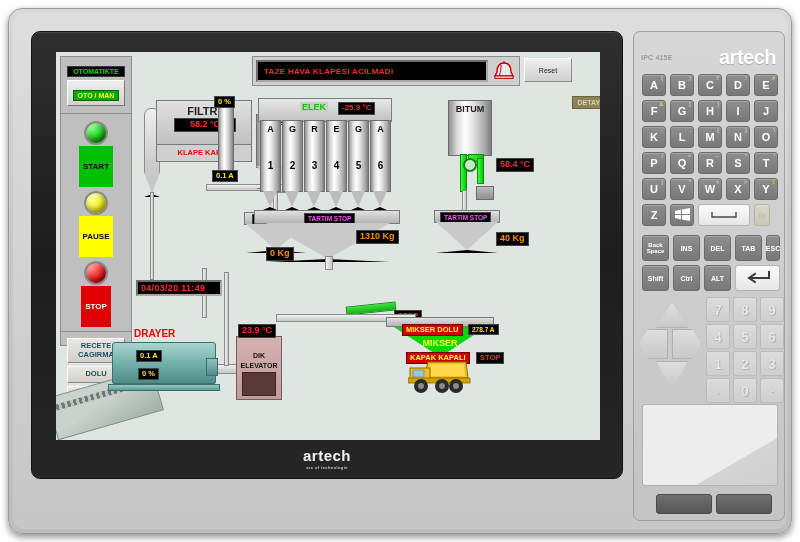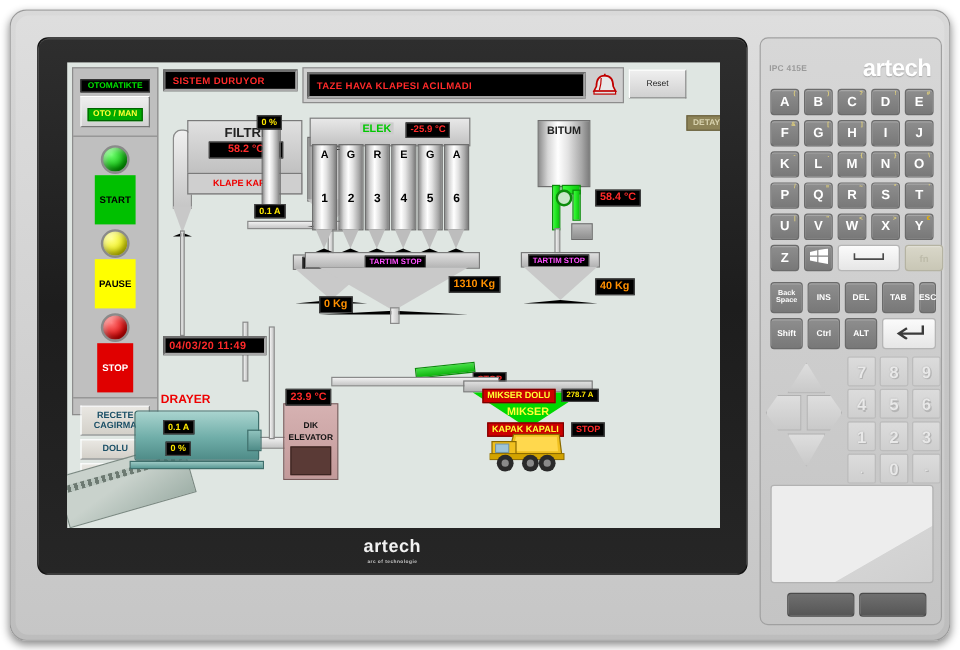--- a/index.html
+++ b/index.html
@@ -387,21 +387,20 @@
               <div class="ctrl-sect" style="border-bottom:none;">
                 <div class="menu-btn">
                   <div>RECETE</div>
                   <div>CAGIRMA</div>
                 </div>
                 <div class="menu-btn">DOLU</div>
                 <div class="menu-btn">AYARLAR</div>
               </div>
             </div>
 
-            <div class="lcd" id="status-sistem">SISTEM DURUYOR</div>
             <div class="alarm-frame"></div>
             <div class="lcd" id="alarm-bar">TAZE HAVA KLAPESI ACILMADI</div>
             <div class="bell">
               <svg width="24" height="22" viewBox="0 0 24 22">
                 <path d="M12 3 C7 3 5 7 5 12 L3 16 L21 16 L19 12 C19 7 17 3 12 3 Z" fill="#e8e8e8" stroke="#c00000" stroke-width="1.4"></path>
                 <path d="M12 1.5 L12 3.5" stroke="#c00000" stroke-width="1.4"></path>
                 <rect x="3" y="16" width="18" height="2.4" fill="#e2e2e2" stroke="#c00000" stroke-width="1"></rect>
                 <path d="M9 5 C9 9 8.5 12 7.5 15" stroke="#c00000" stroke-width="1" fill="none"></path>
               </svg>
             </div>
@@ -466,21 +465,21 @@
               <div class="cyl" style="left:314px; top:68px; width:21px; height:72px;"></div>
               <div class="silo-letter" style="left:314px; top:72px; width:21px;">A</div>
               <div class="silo-num" style="left:314px; top:108px; width:21px;">6</div>
               <div class="funnel" style="left:317px; top:139px; border-left:7px solid transparent; border-right:7px solid transparent; border-top:16px solid #bdbdbd;"></div>
             </div>
 
             <div class="plate" style="left:198px; top:158px; width:146px; height:14px;"></div>
             <div class="chip chip-tartim" style="left:248px; top:161px;">TARTIM STOP</div>
             <div class="funnel" style="left:210px; top:171px; border-left:62px solid transparent; border-right:62px solid transparent; border-top:36px solid #c9c9c9;"></div>
             <div class="pipe-v" style="left:269px; top:204px; width:8px; height:14px;"></div>
-            <div class="chip chip-orange" style="left:318px; top:178px; font-size:9px;">1310 Kg</div>
+            <div class="chip chip-orange" style="left:300px; top:178px; font-size:9px;">1310 Kg</div>
 
             <div class="cyl" style="left:392px; top:48px; width:44px; height:56px;"></div>
             <div class="lbl-dark" style="left:392px; top:52px; width:44px; font-size:9px;">BITUM</div>
             <div class="pipe-green" style="left:404px; top:102px; width:7px; height:38px;"></div>
             <div style="position:absolute; left:412px; top:102px; width:16px; height:8px; background:linear-gradient(90deg,#39ff39,#0ac40a); border:1px solid #0a8c0a;"></div>
             <div class="pipe-green" style="left:421px; top:106px; width:7px; height:26px;"></div>
             <div style="position:absolute; left:407px; top:106px; width:14px; height:14px; border-radius:50%; border:2px solid #0a8c0a; background:#c7e7c7;"></div>
             <div class="chip chip-red" style="left:440px; top:106px; font-size:9px;">58.4 °C</div>
             <div class="pipe-v" style="left:406px; top:138px; width:5px; height:22px;"></div>
             <div style="position:absolute; left:420px; top:134px; width:18px; height:14px; background:linear-gradient(180deg,#bdbdbd,#8f8f8f); border:1px solid #6c6c6c;"></div>
@@ -663,21 +662,21 @@
               </svg>
           </span>
         </div>
         <div class="key light" style="left:64px; top:172px; width:52px; height:22px;">
           <span>
             <svg width="26" height="8" viewBox="0 0 26 8">
                 <path d="M1 1 L1 6 L25 6 L25 1" stroke="#4a4a4a" stroke-width="1.4" fill="none"></path>
               </svg>
           </span>
         </div>
-        <div class="key dim" style="left:120px; top:172px; width:32px; height:22px; font-size:8px;">
+        <div class="key dim" style="left:120px; top:172px; width:16px; height:22px; font-size:8px;">
             <span>fn</span>
           </div>
 
         <div class="key tiny" style="left:8px;  top:203px; width:27px; height:26px;">
             <span>Back Space</span>
           </div>
         <div class="key small" style="left:39px; top:203px; width:27px; height:26px;">
             <span>INS</span>
           </div>
         <div class="key small" style="left:70px; top:203px; width:27px; height:26px;">

